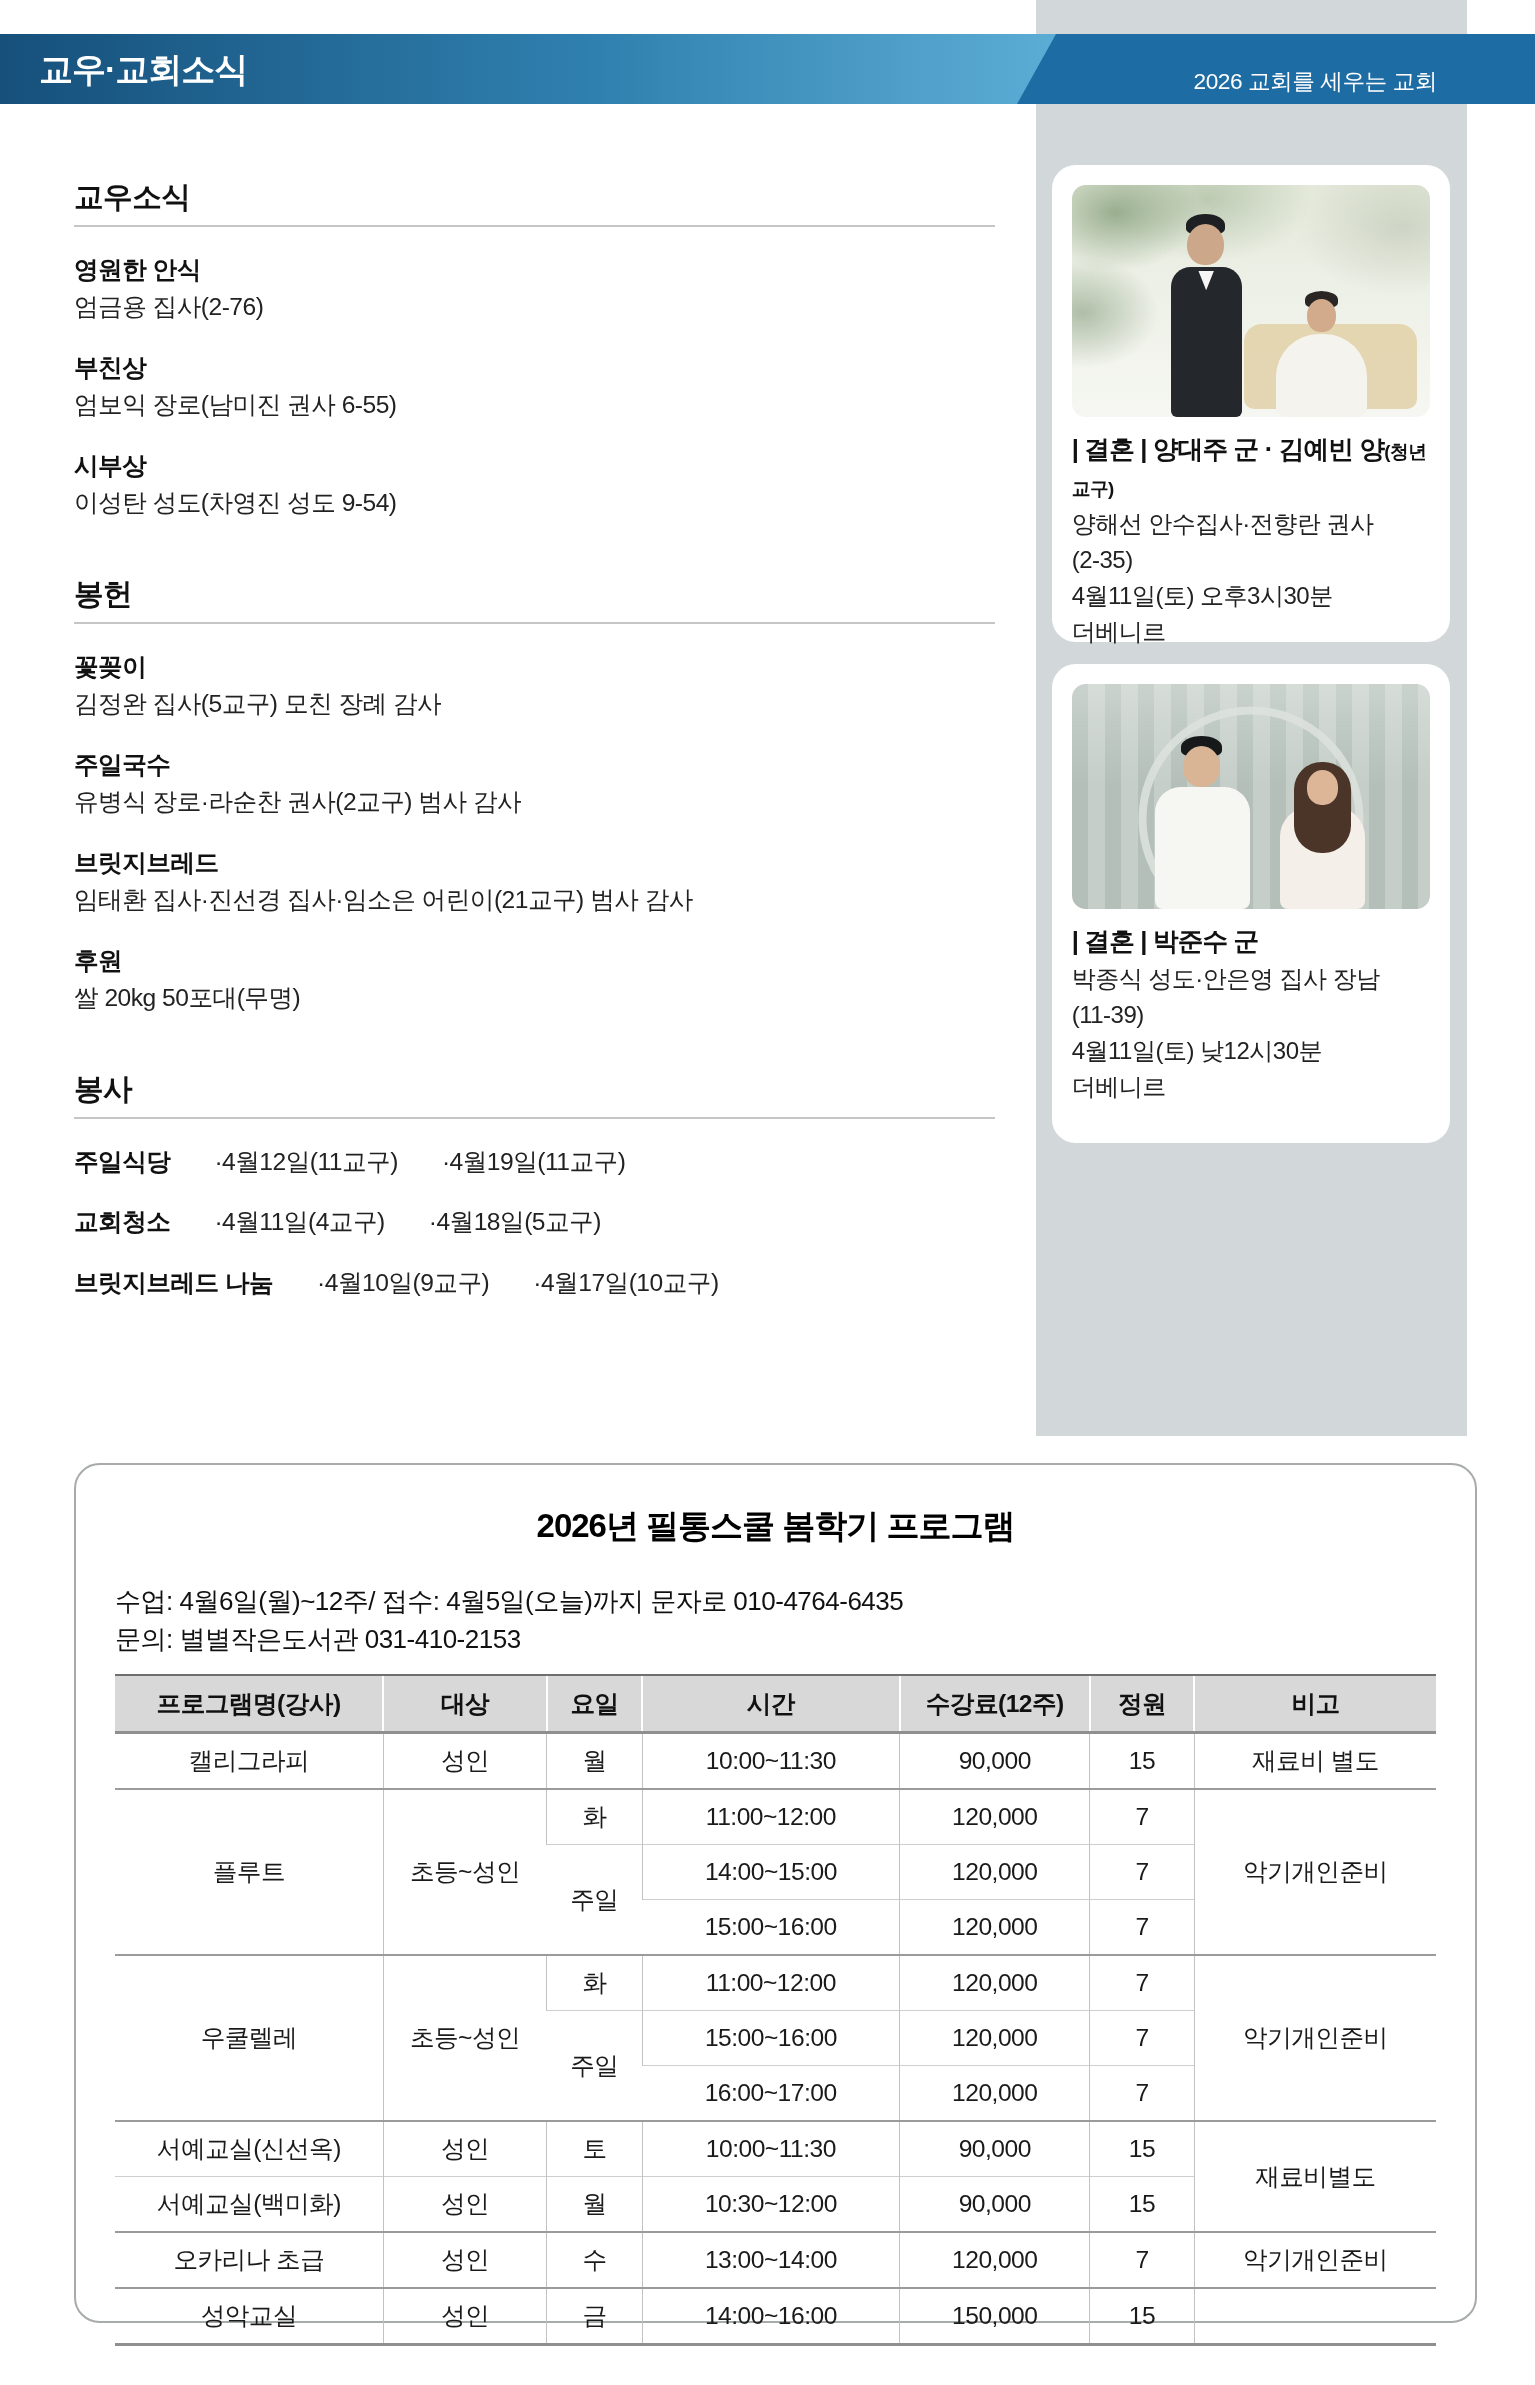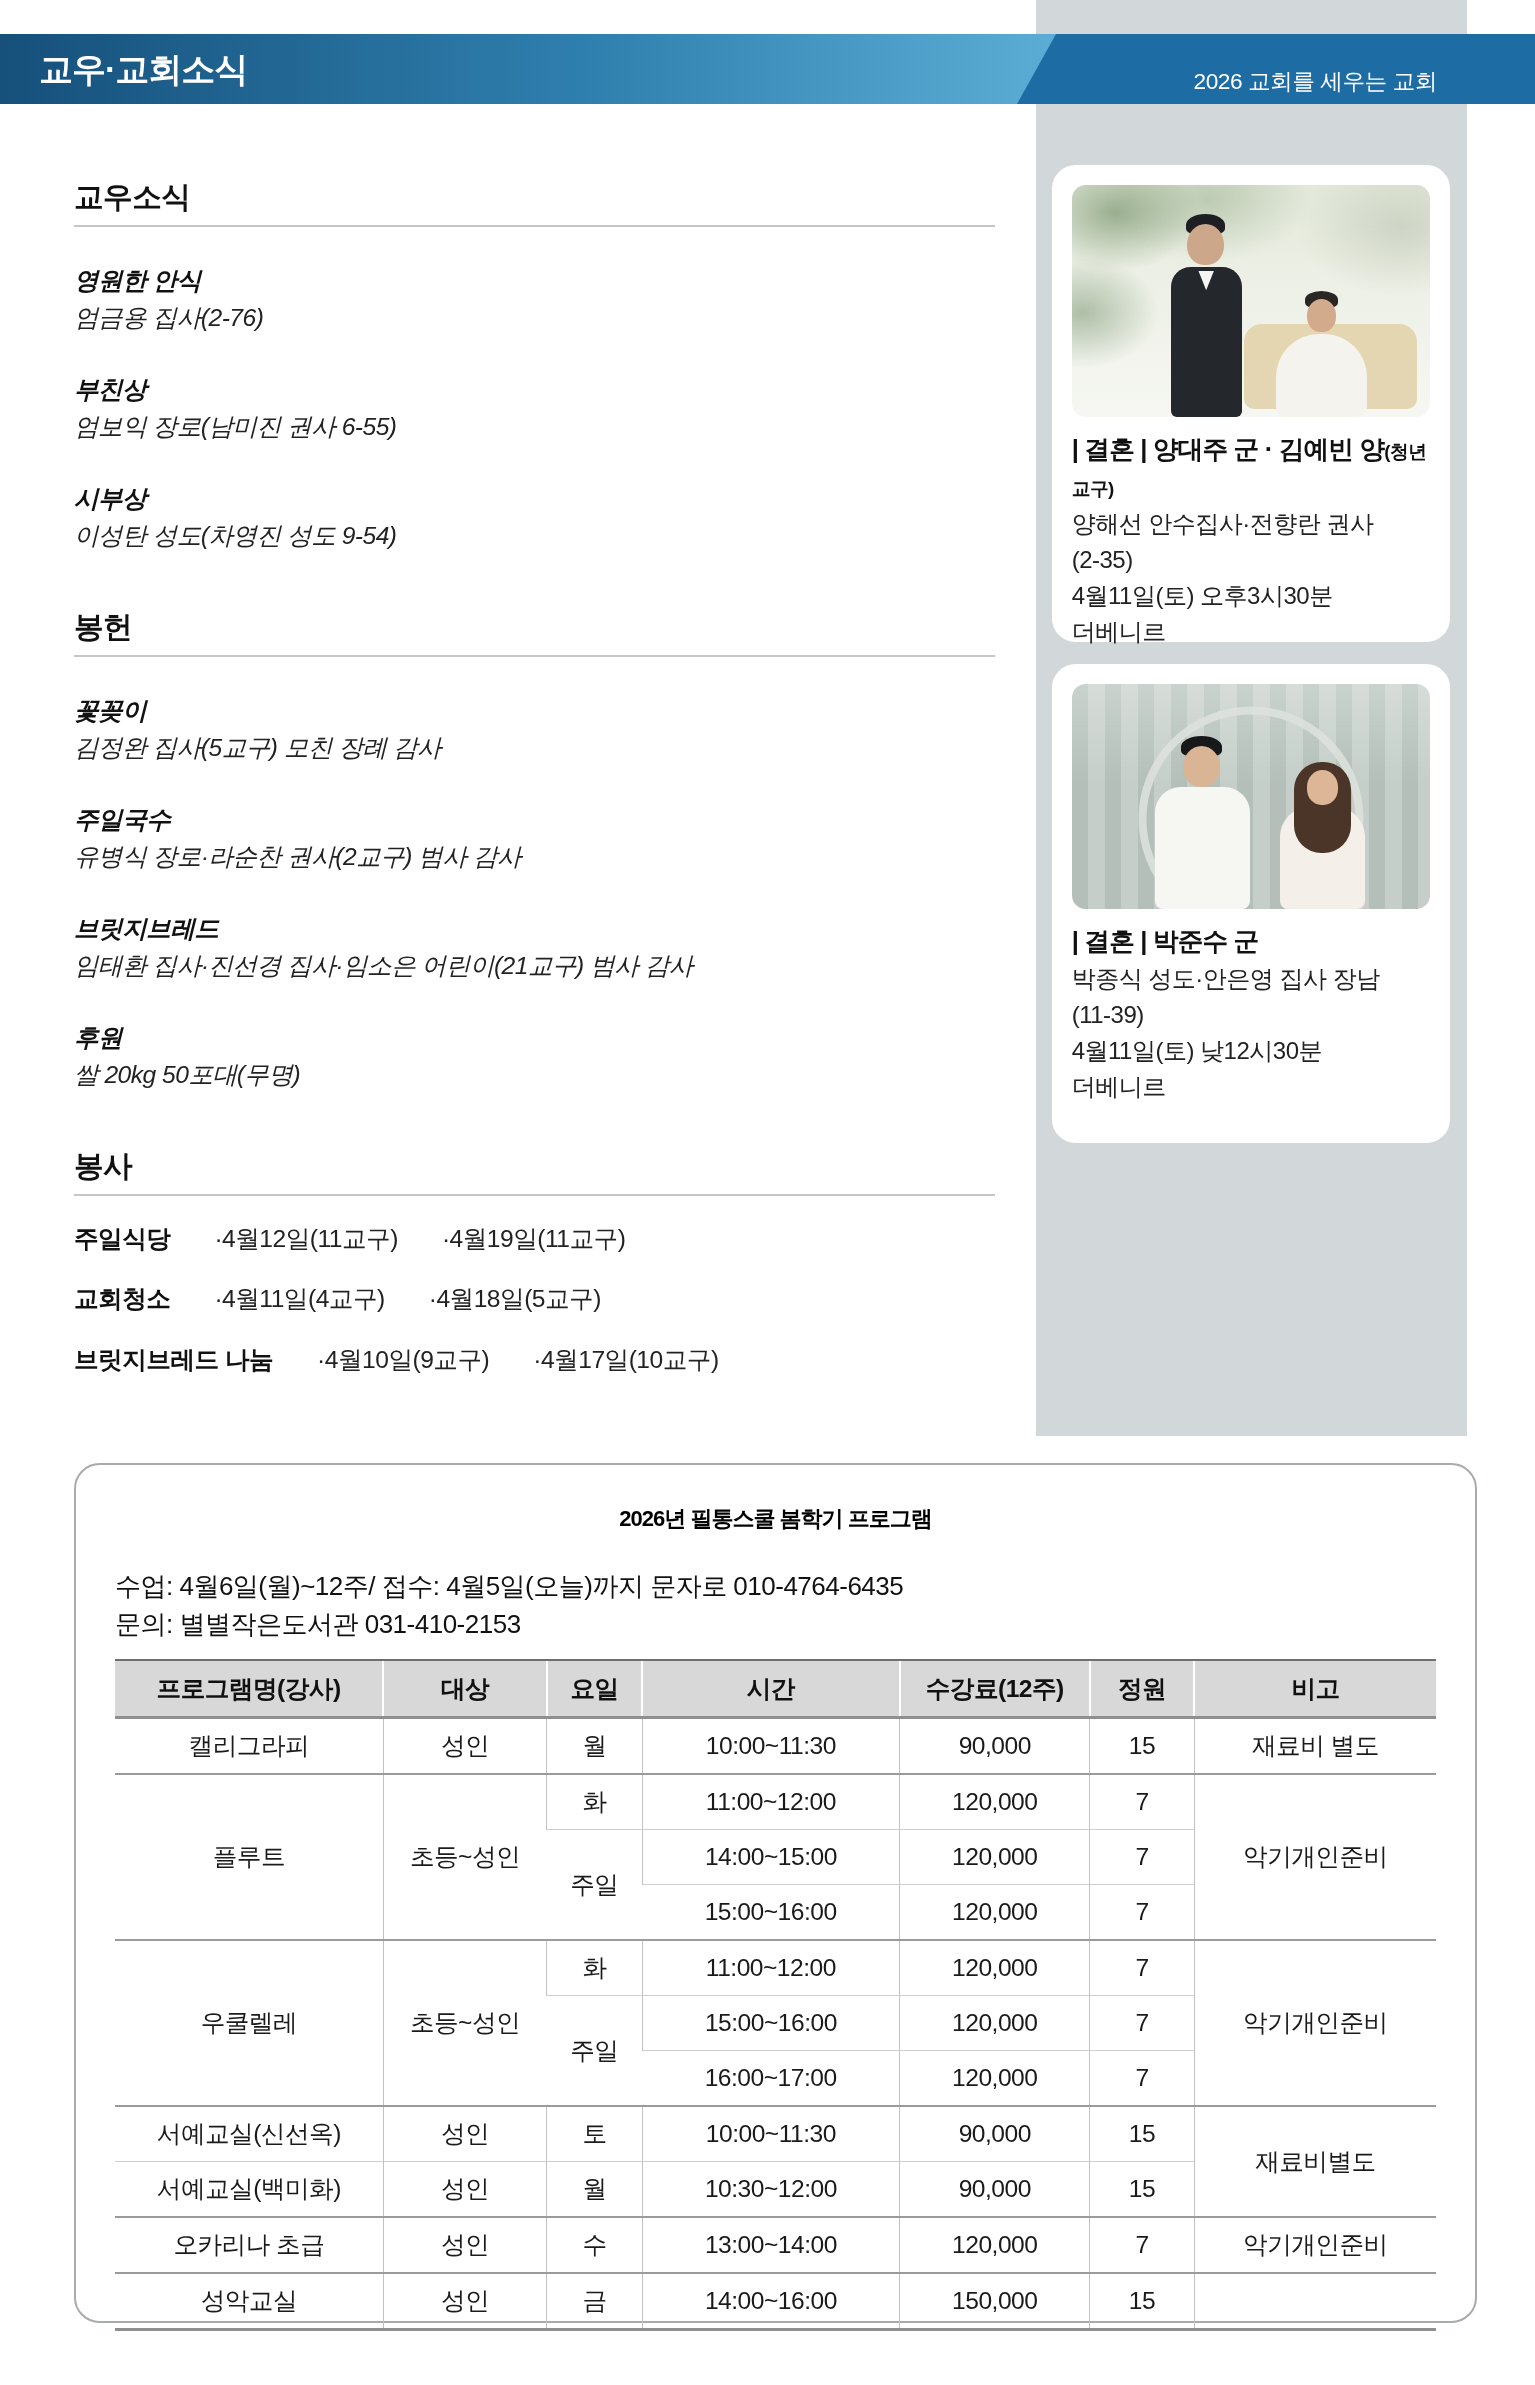--- a/index.html
+++ b/index.html
@@ -36,21 +36,21 @@
     font-size:34px; font-weight:bold; letter-spacing:-1px;
   }
 
   
   .left-col { position:absolute; left:74px; top:177px; width:921px; z-index:2; }
   .section + .section { margin-top:53px; }
   .section-title {
     margin:0; font-size:29.6px; font-weight:bold; color:#111;
     padding-bottom:7px; border-bottom:2px solid #c6c6c6; letter-spacing:-0.5px;
   }
-  .news-item { margin-top:35px;font-style:italic; }
+  .news-item { margin-top:24px; }
   .news-label { font-size:24.6px; font-weight:bold; line-height:37px; color:#111; letter-spacing:-0.5px; }
   .news-text  { font-size:24.6px; line-height:37px; color:#222; letter-spacing:-0.5px; }
 
   .serve-row { margin-top:23.6px; display:flex; align-items:baseline; gap:44px; }
   .serve-label { font-size:24.6px; font-weight:bold; color:#111; line-height:37px; letter-spacing:-0.5px; }
   .serve-date  { font-size:24.6px; color:#222; line-height:37px; letter-spacing:-0.5px; }
 
   
   .card {
     position:absolute; left:1052px; width:398px; background:#ffffff;
@@ -106,21 +106,21 @@
   .card-title .suffix { font-size:18.7px; font-weight:bold; letter-spacing:-0.5px; }
   .card-line { font-size:24px; color:#222; line-height:36px; letter-spacing:-0.5px; }
 
   
   .program-box {
     position:absolute; left:74px; top:1463px; width:1403px; height:860px;
     border:2px solid #a7abab; border-radius:25.6px; background:#fff;
     box-sizing:border-box; padding:39px 39px 0 39px; z-index:2;
   }
   .program-title {
-    margin:0; text-align:center; font-size:22px; font-weight:bold; color:#000;
+    margin:0; text-align:center; font-size:33px; font-weight:bold; color:#000;
     letter-spacing:-1px;
   }
   .program-info { margin-top:33px; }
   .info-line { font-size:26px; line-height:38px; color:#111; letter-spacing:-0.5px; }
 
   table.schedule {
     width:100%; margin-top:15.8px; border-collapse:collapse; table-layout:fixed;
   }
   table.schedule th {
     background:#d8d8d8; font-size:24.6px; font-weight:bold; color:#111;

